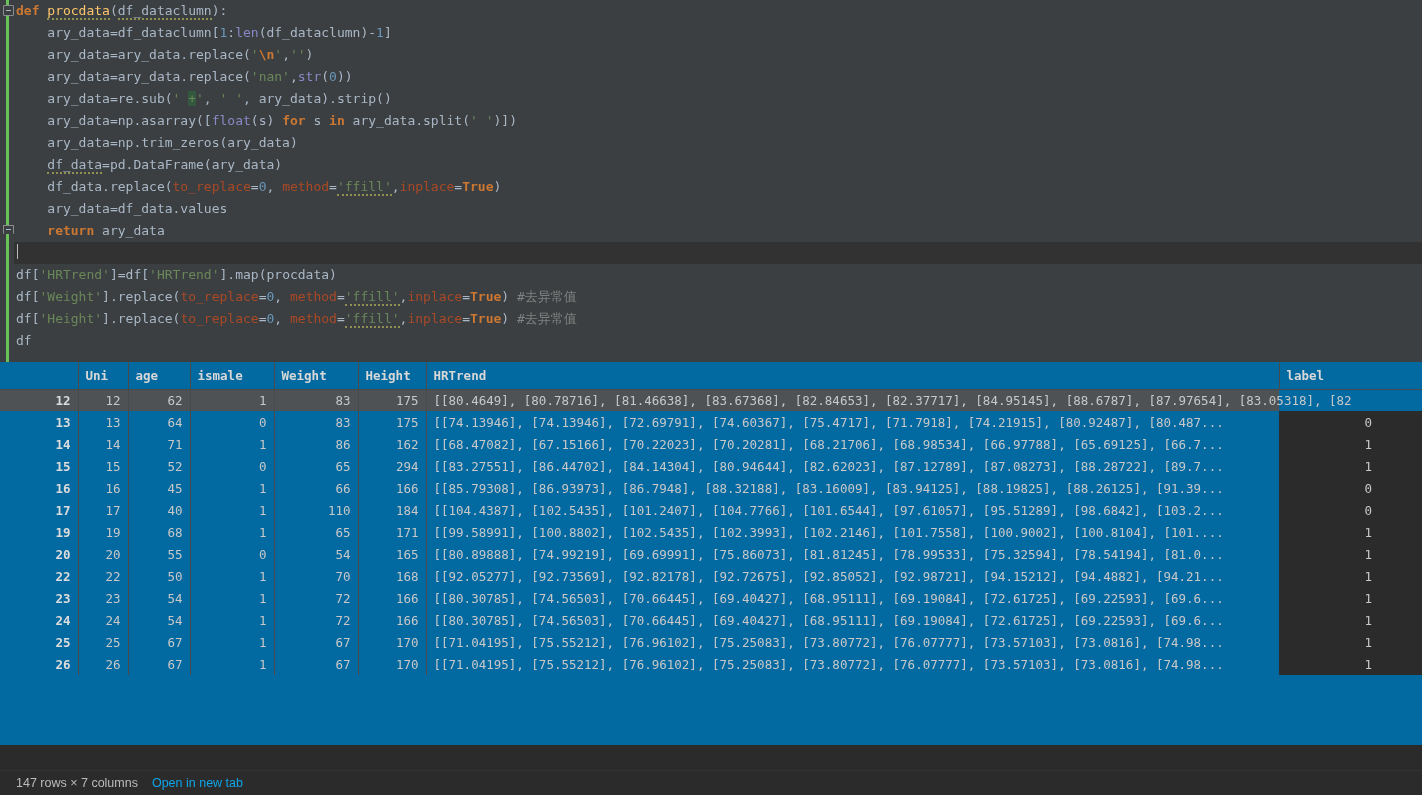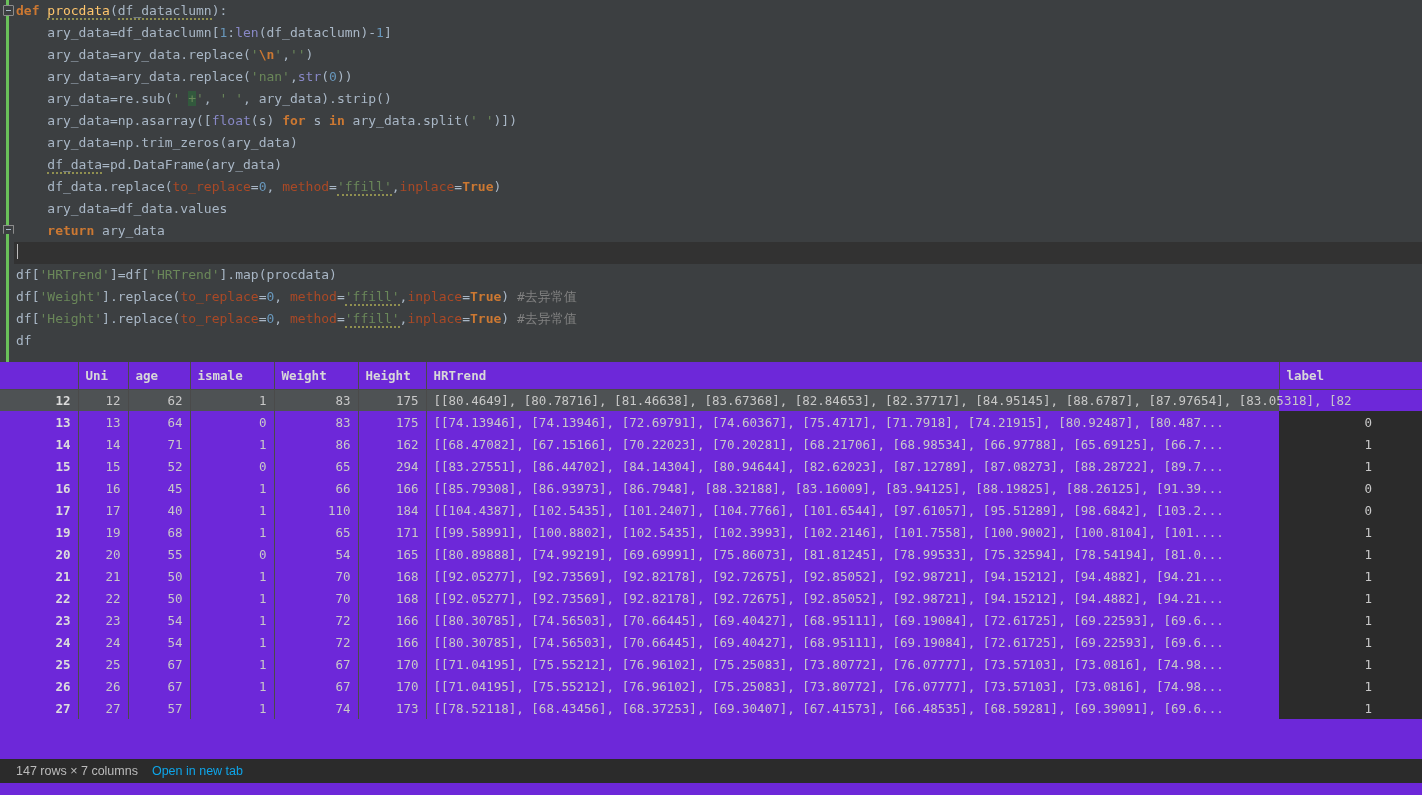--- a/index.html
+++ b/index.html
@@ -99,22 +99,22 @@
   .squig {
     border-bottom: 2px dotted #909050;
     padding-bottom: 0px;
   }
   .strhl { background: #32593d; }
 
   
   .df-wrap {
     position: absolute;
     left: 0; top: 362px;
-    width: 1422px; height: 433px;
-    background: #6d28d9;
+    width: 1422px; height: 383px;
+    background: #0369a1;
     overflow: hidden;
   }
   table.df {
     border-collapse: collapse;
     table-layout: fixed;
     width: 1422px;
     font-family: "DejaVu Sans Mono", "Liberation Mono", monospace;
     font-size: 12.5px;
     color: #c8c8c8;
   }
@@ -185,21 +185,21 @@
     position: absolute;
     left: 0; top: 66px;
     width: 10px; height: 52px;
     background: #5c5c5c;
     border-radius: 1px;
   }
 
   
   .statusbar {
     position: absolute;
-    left: 0; bottom: 12px;
+    left: 0; bottom: 0;
     width: 1422px; height: 24px;
     background: #2b2b2b;
     color: #bbbbbb;
     font-family: "Liberation Sans", sans-serif;
     font-size: 12.5px;
     display: flex;
     align-items: center;
     padding-left: 16px;
     gap: 14px;
   }
@@ -331,40 +331,30 @@
             <td class="idx">20</td>
             <td>20</td>
             <td>55</td>
             <td>0</td>
             <td>54</td>
             <td>165</td>
             <td class="hr">[[80.89888], [74.99219], [69.69991], [75.86073], [81.81245], [78.99533], [75.32594], [78.54194], [81.0...</td>
             <td class="label-c">1</td>
           </tr>
           <tr class="">
-            <td class="idx">21</td>
-            <td>21</td>
+            <td class="idx">22</td>
+            <td>22</td>
             <td>50</td>
             <td>1</td>
             <td>70</td>
             <td>168</td>
             <td class="hr">[[92.05277], [92.73569], [92.82178], [92.72675], [92.85052], [92.98721], [94.15212], [94.4882], [94.21...</td>
             <td class="label-c">1</td>
           </tr>
           <tr class="">
-            <td class="idx">22</td>
-            <td>22</td>
-            <td>50</td>
-            <td>1</td>
-            <td>70</td>
-            <td>168</td>
-            <td class="hr">[[92.05277], [92.73569], [92.82178], [92.72675], [92.85052], [92.98721], [94.15212], [94.4882], [94.21...</td>
-            <td class="label-c">1</td>
-          </tr>
-          <tr class="">
             <td class="idx">23</td>
             <td>23</td>
             <td>54</td>
             <td>1</td>
             <td>72</td>
             <td>166</td>
             <td class="hr">[[80.30785], [74.56503], [70.66445], [69.40427], [68.95111], [69.19084], [72.61725], [69.22593], [69.6...</td>
             <td class="label-c">1</td>
           </tr>
           <tr class="">
@@ -388,30 +378,20 @@
             <td class="label-c">1</td>
           </tr>
           <tr class="">
             <td class="idx">26</td>
             <td>26</td>
             <td>67</td>
             <td>1</td>
             <td>67</td>
             <td>170</td>
             <td class="hr">[[71.04195], [75.55212], [76.96102], [75.25083], [73.80772], [76.07777], [73.57103], [73.0816], [74.98...</td>
-            <td class="label-c">1</td>
-          </tr>
-          <tr class="">
-            <td class="idx">27</td>
-            <td>27</td>
-            <td>57</td>
-            <td>1</td>
-            <td>74</td>
-            <td>173</td>
-            <td class="hr">[[78.52118], [68.43456], [68.37253], [69.30407], [67.41573], [66.48535], [68.59281], [69.39091], [69.6...</td>
             <td class="label-c">1</td>
           </tr>
         </tbody>
     </table>
 
     <div class="df-scrollbar">
       <div class="df-thumb"></div>
     </div>
   </div>
 

